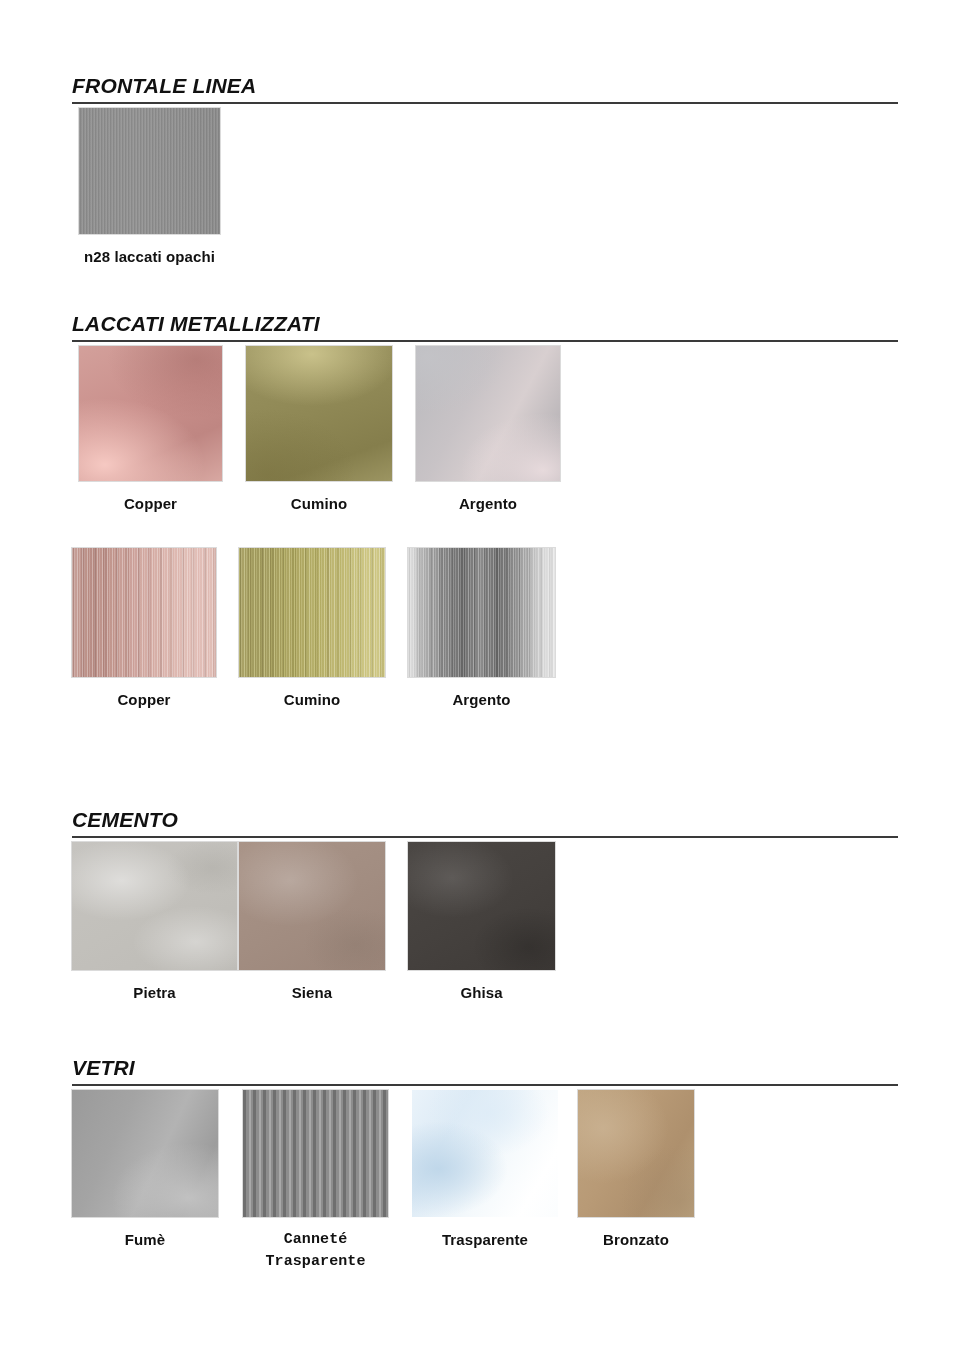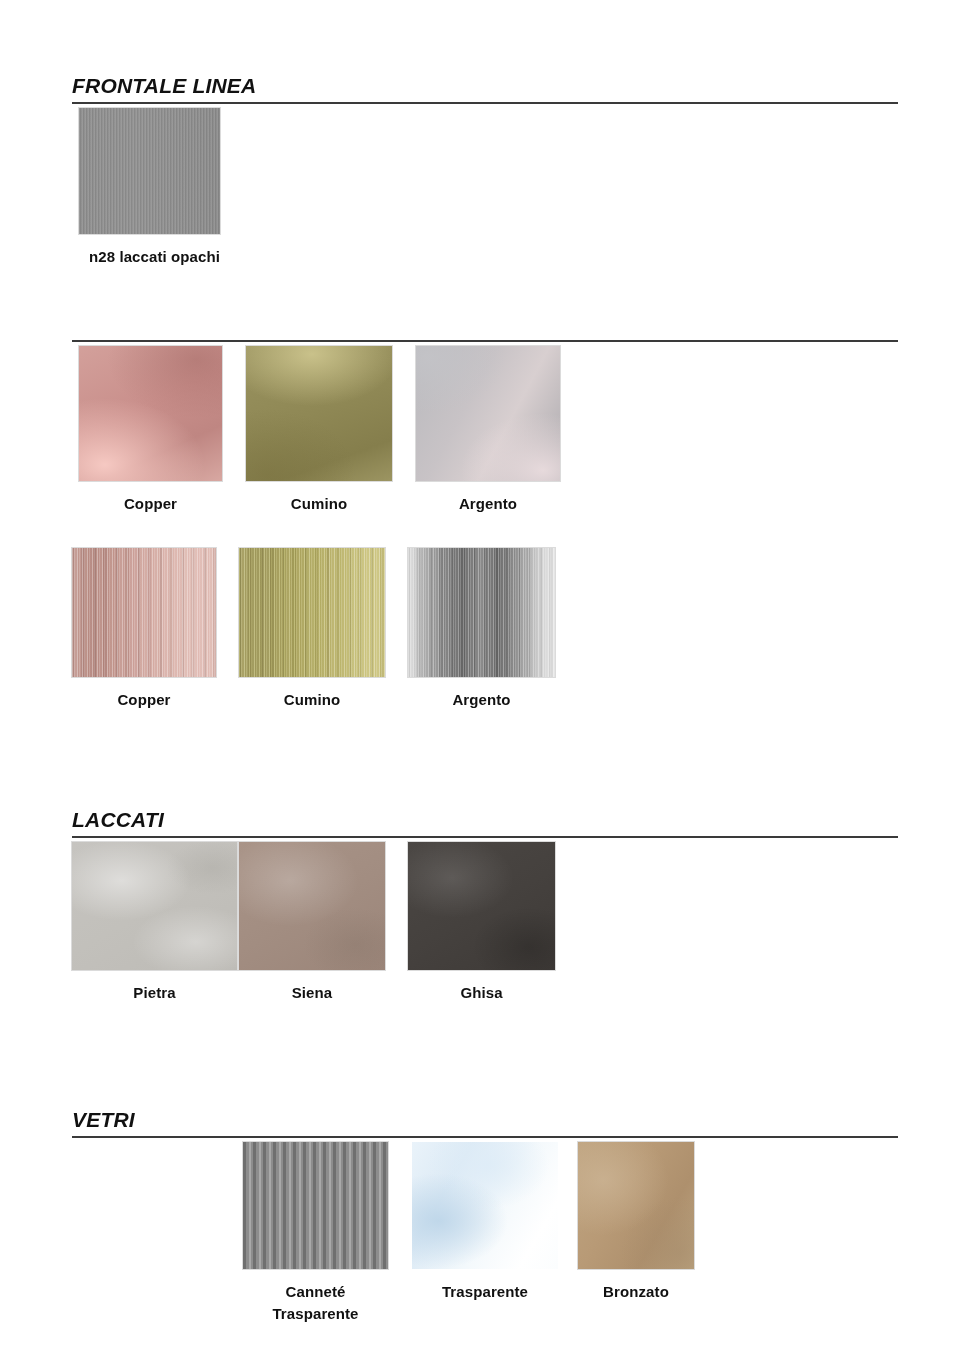--- a/index.html
+++ b/index.html
@@ -29,21 +29,21 @@
   .sw{
     position:relative;overflow:hidden;
     box-shadow:0 0 0 1px rgba(175,175,175,.45);
   }
   .sw-tex{position:absolute;inset:0;}
   .cap{
     margin-top:13px;text-align:center;
     font-size:15px;font-weight:bold;color:#111111;
     line-height:20px;letter-spacing:.1px;
   }
-  .cap.left{text-align:right;}
+  .cap.left{text-align:center;}
 
   
 
   
   .t-opaco{
     background:
       repeating-linear-gradient(90deg,
         rgba(255,255,255,.10) 0px, rgba(255,255,255,.10) 1px,
         rgba(0,0,0,.05) 1px,     rgba(0,0,0,.05) 2px,
         rgba(255,255,255,.03) 2px,rgba(255,255,255,.03) 3px),
@@ -165,20 +165,21 @@
         <div class="sw" style="height:126px;">
           <div class="sw-tex t-opaco"></div>
         </div>
         <div class="cap left">n28 laccati opachi</div>
       </div>
     </div>
   </div>
 
   <div class="section" style="left:72px;top:300px;width:826px;">
     <div class="sec-head">
+      <div class="sec-title">LACCATI METALLIZZATI</div>
       <div class="sec-rule" style="width:826px;"></div>
     </div>
     <div class="row" style="position:relative;height:190px;">
       <div class="cell" style="left:7px;width:143px;">
         <div class="sw" style="height:135px;">
           <div class="sw-tex t-m-copper"></div>
         </div>
         <div class="cap">Copper</div>
       </div>
       <div class="cell" style="left:174px;width:146px;">
@@ -220,21 +221,21 @@
           <div class="grain2"></div>
           <div class="grain"></div>
         </div>
         <div class="cap">Argento</div>
       </div>
     </div>
   </div>
 
   <div class="section" style="left:72px;top:796px;width:826px;">
     <div class="sec-head">
-      <div class="sec-title">LACCATI</div>
+      <div class="sec-title">CEMENTO</div>
       <div class="sec-rule" style="width:826px;"></div>
     </div>
     <div class="row" style="position:relative;height:190px;">
       <div class="cell" style="left:0px;width:165px;">
         <div class="sw" style="height:128px;">
           <div class="sw-tex t-c-pietra"></div>
         </div>
         <div class="cap">Pietra</div>
       </div>
       <div class="cell" style="left:336px;width:147px;">
@@ -245,27 +246,33 @@
       </div>
       <div class="cell" style="left:167px;width:146px;">
         <div class="sw" style="height:128px;">
           <div class="sw-tex t-c-siena"></div>
         </div>
         <div class="cap">Siena</div>
       </div>
     </div>
   </div>
 
-  <div class="section" style="left:72px;top:1096px;width:826px;">
+  <div class="section" style="left:72px;top:1044px;width:826px;">
     <div class="sec-head">
       <div class="sec-title">VETRI</div>
       <div class="sec-rule" style="width:826px;"></div>
     </div>
     <div class="row" style="position:relative;height:200px;">
-      <div class="cell" style="left:171px;width:145px;">
+      <div class="cell" style="left:0px;width:146px;">
+        <div class="sw" style="height:127px;">
+          <div class="sw-tex t-v-fume"></div>
+        </div>
+        <div class="cap">Fumè</div>
+      </div>
+      <div class="cell" style="left:171px;width:145px;font-family:Liberation Mono, monospace;">
         <div class="sw" style="height:127px;">
           <div class="sw-tex t-v-cannete"></div>
         </div>
         <div class="cap">Canneté</div>
         <div class="cap" style="margin-top:2px;">Trasparente</div>
       </div>
       <div class="cell" style="left:340px;width:146px;">
         <div class="sw t-v-trasp" style="height:127px;box-shadow:none;">
           <div class="sw-tex t-v-trasp"></div>
         </div>

